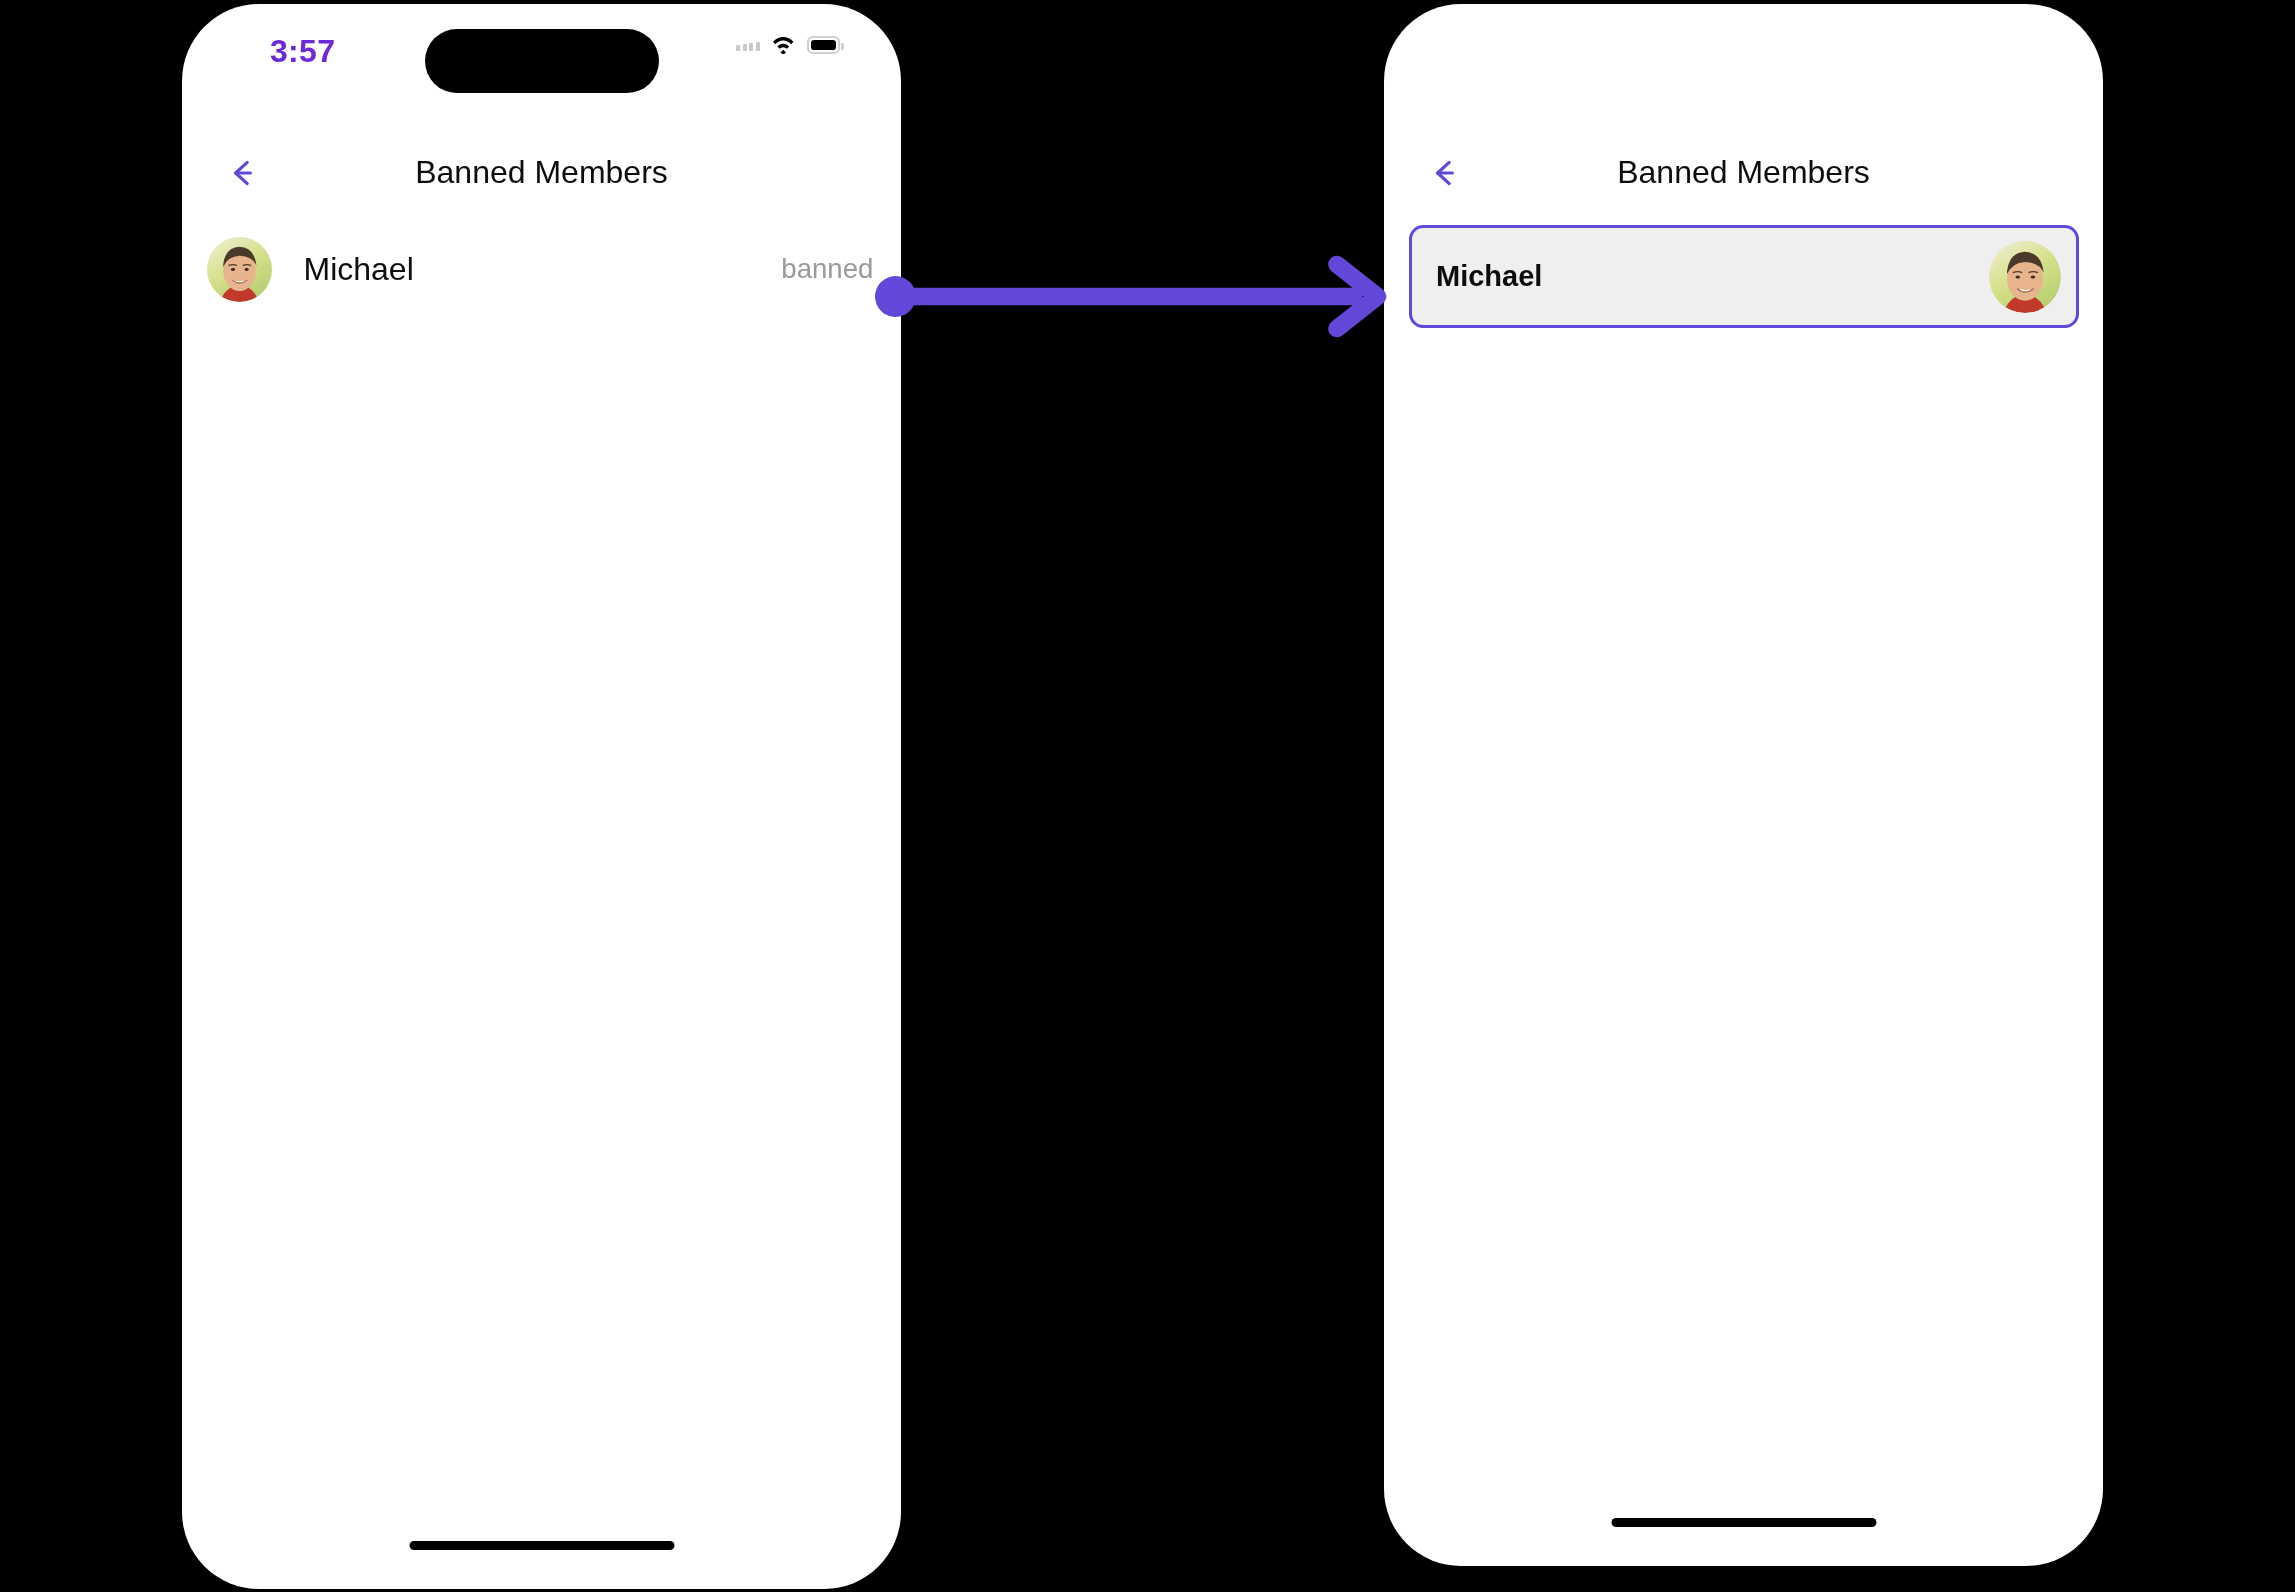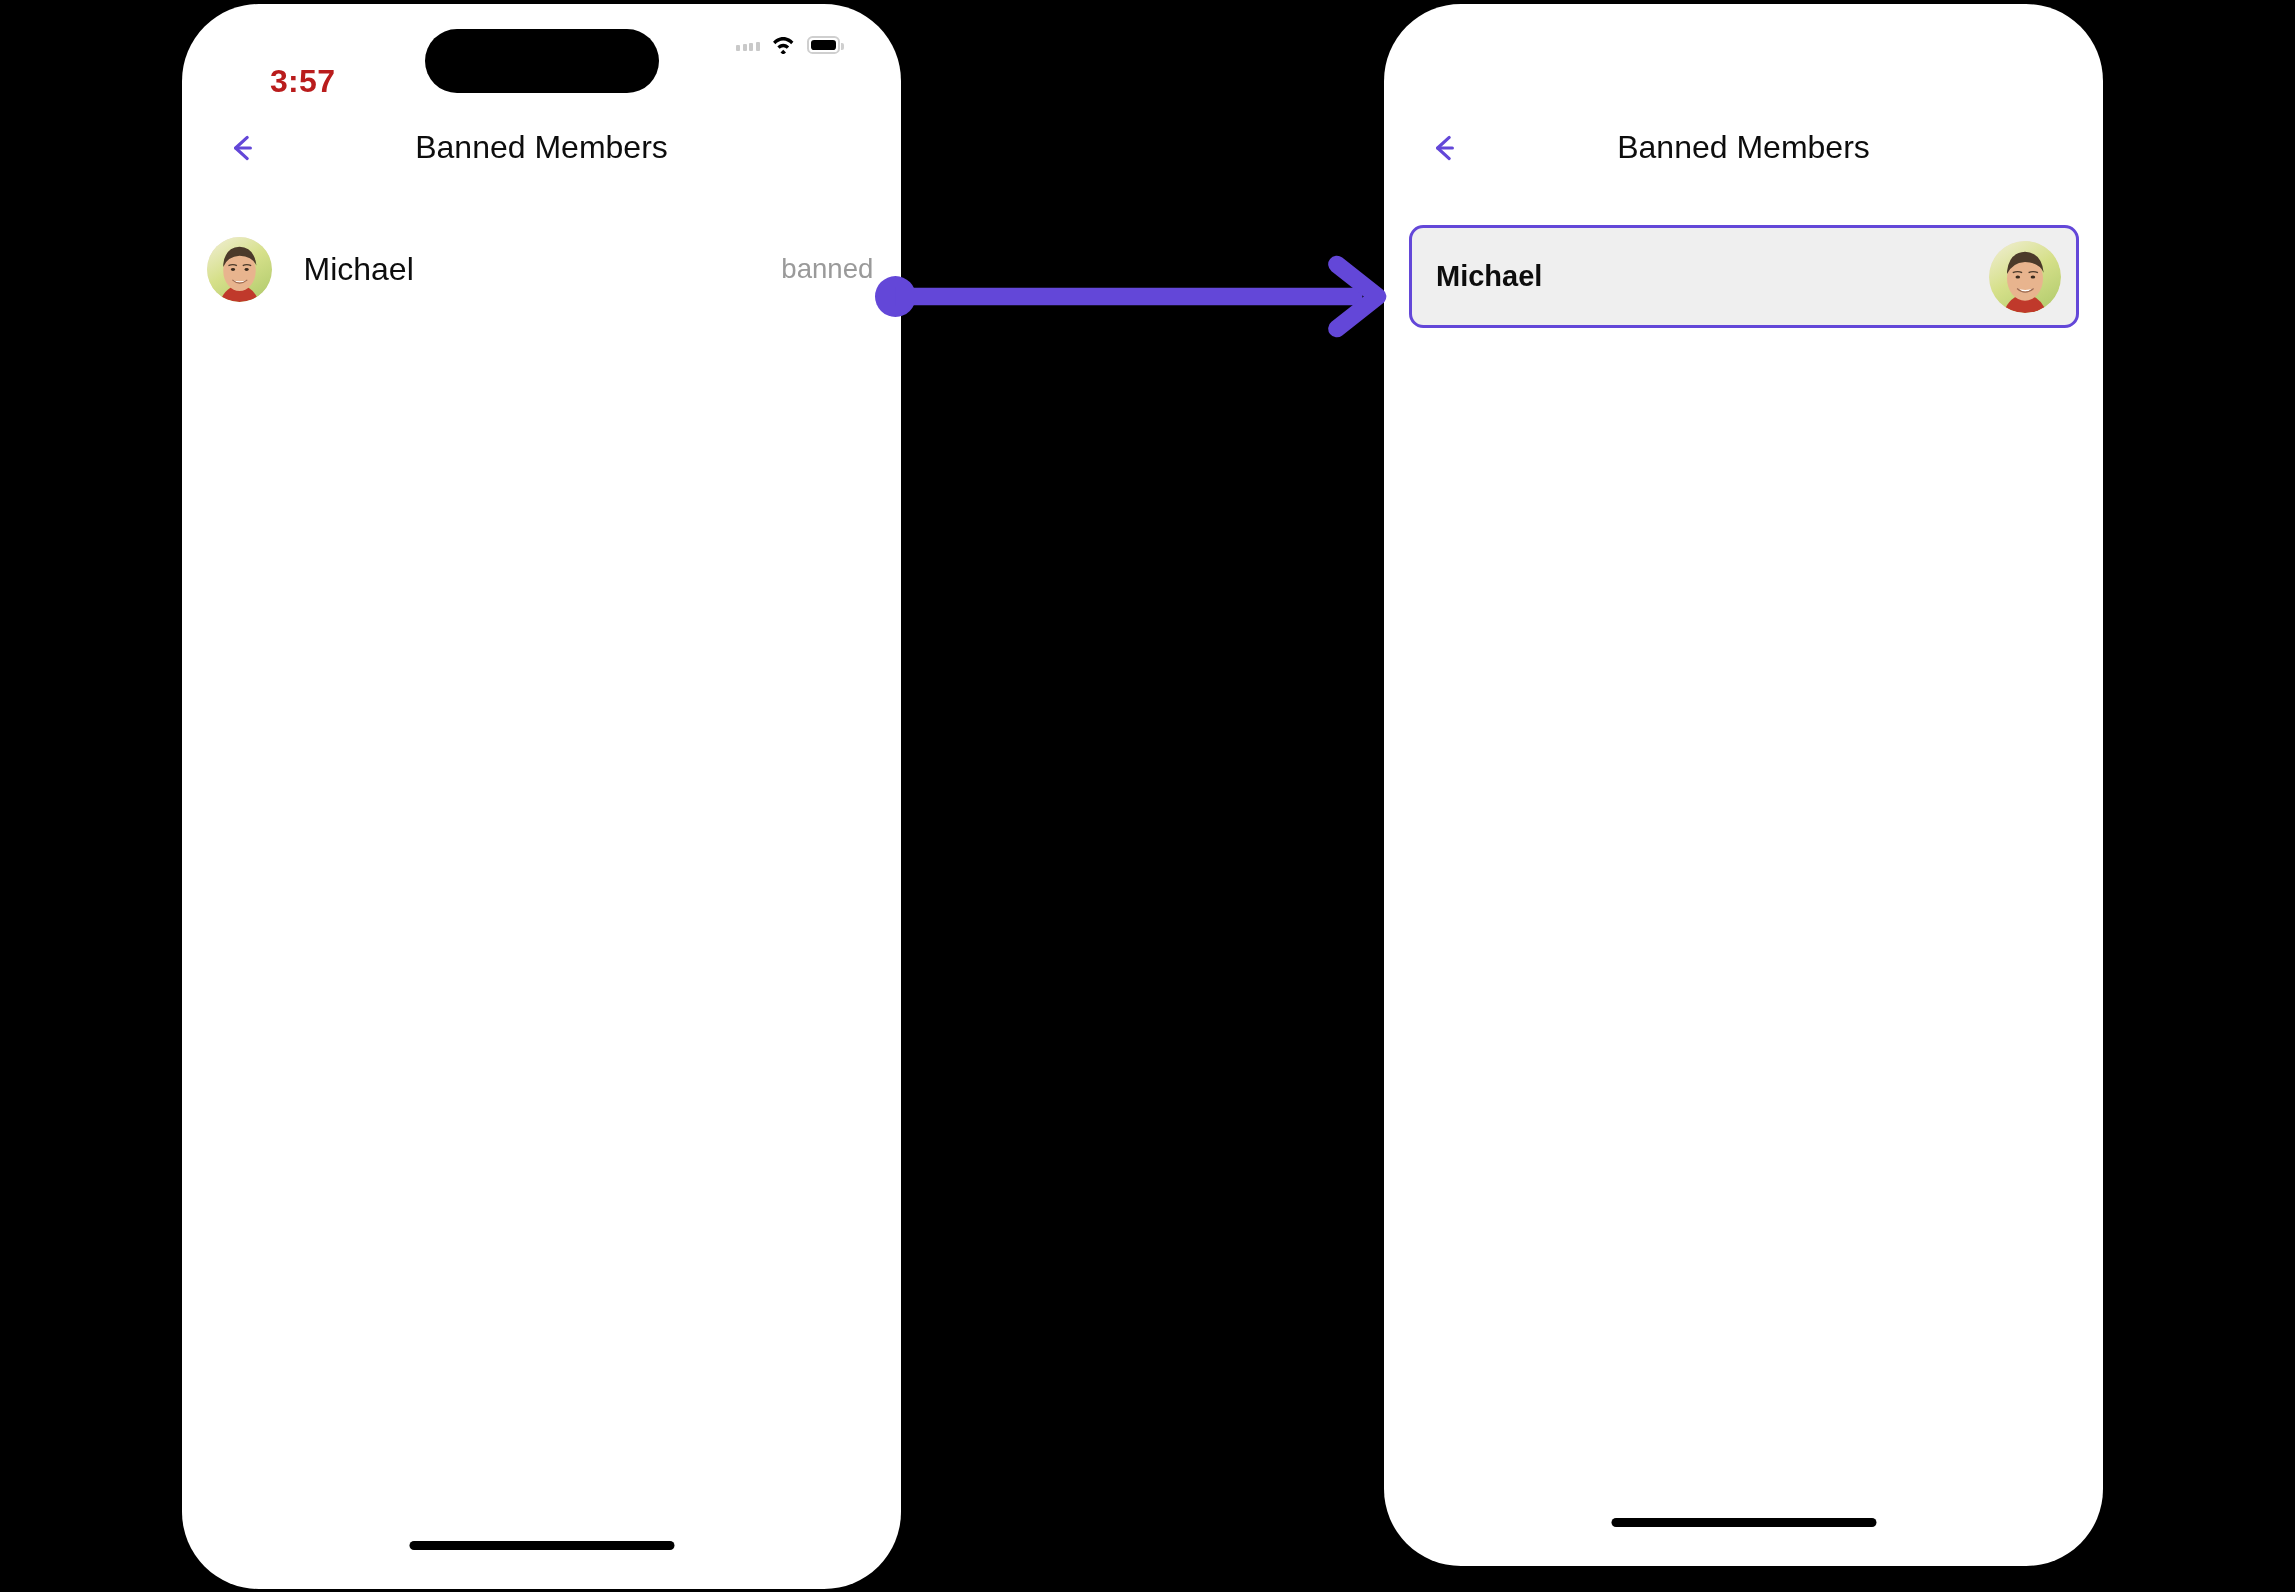--- a/index.html
+++ b/index.html
@@ -33,23 +33,22 @@
     left: 0;
     right: 0;
     height: 94px;
   }
   .status-time {
     position: absolute;
     left: 88px;
     top: 29px;
     font-size: 32px;
     font-weight: 700;
-    color: #b91c1c;
+    color: #6d28d9;
     letter-spacing: 0.3px;
-    margin-top: 30px;
   }
   .dynamic-island {
     position: absolute;
     left: 50%;
     transform: translateX(-50%);
     top: 24.5px;
     width: 234px;
     height: 64px;
     background: #000000;
     border-radius: 36px;
@@ -105,20 +104,21 @@
     width: calc(100% - 4.1px);
     background: #000000;
     border-radius: 3.1px;
   }
 
   
   .nav-header {
     position: absolute;
     left: 0; right: 0;
     height: 61px;
+    margin-top: 25px;
   }
   .back-arrow {
     position: absolute;
     width: 38px;
     height: 38px;
   }
   .nav-title {
     position: absolute;
     left: 0; right: 0;
     text-align: center;

